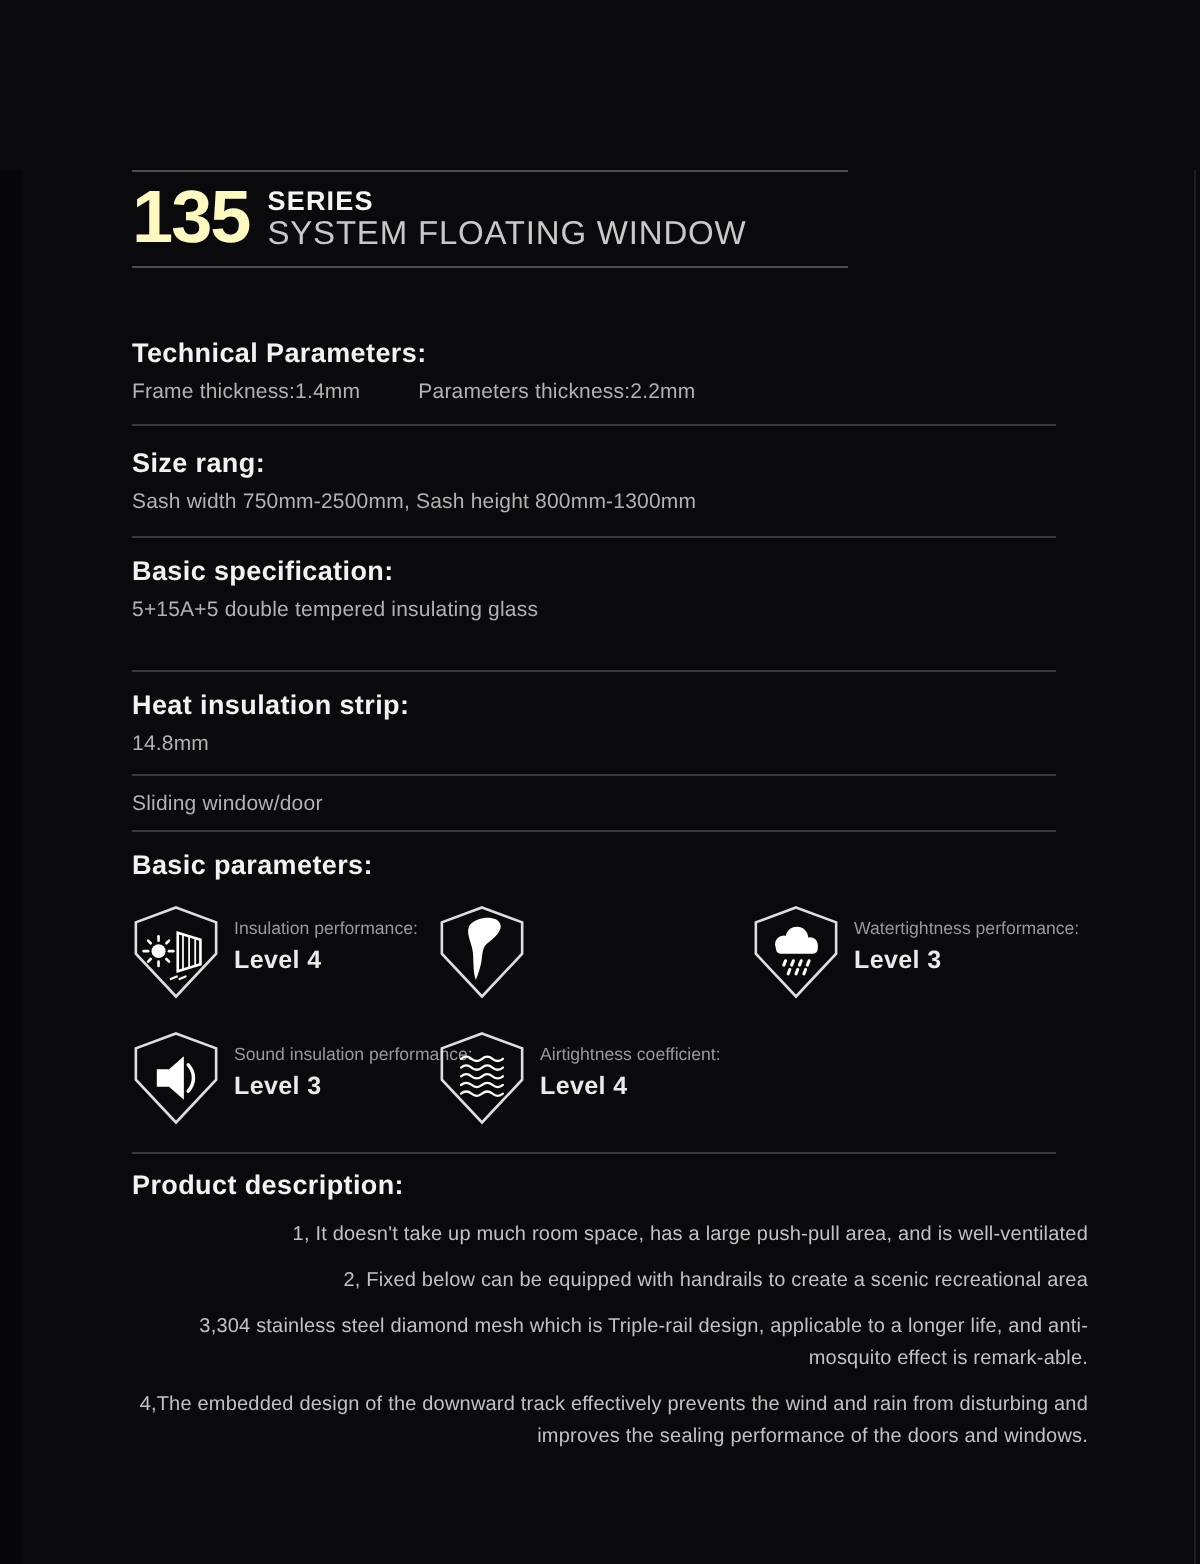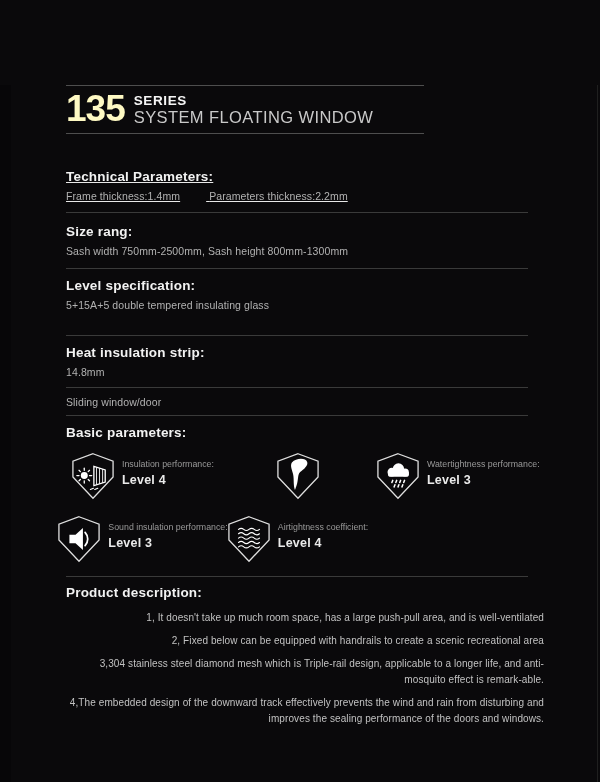--- a/index.html
+++ b/index.html
@@ -30,42 +30,42 @@
   .series-label { font-size: 13.5px; font-weight: bold; color: #f5f5f5; letter-spacing: 0.6px; line-height: 14px; }
   .series-subtitle { font-size: 16.5px; font-weight: normal; color: #c9c9c9; letter-spacing: 0.4px; line-height: 18px; margin-top: 0px; }
 
   
   .content { margin-left: 66px; width: 462px; }
   .sec-title { font-size: 13.5px; font-weight: bold; color: #f2f2f2; margin: 0 0 6px 0; letter-spacing: 0.2px; }
   .sec-body { font-size: 10.5px; color: #b2b2b2; letter-spacing: 0.1px; }
   .two-col span { margin-right: 26px; }
   .divider { border: 0; border-top: 1px solid #3a3a3a; margin: 0; }
 
-  .mt-tech   { margin-top: 35px; text-decoration: underline; }
+  .mt-tech   { margin-top: 35px; }
   .hr-1 { margin-top: 10px; }
   .mt-size   { margin-top: 11px; }
   .hr-2 { margin-top: 11px; }
   .mt-glass  { margin-top: 9px; }
   .hr-3 { margin-top: 24px; }
   .mt-heat   { margin-top: 9px; }
   .hr-4 { margin-top: 9px; }
   .mt-func   { margin-top: 8px; }
   .hr-5 { margin-top: 7px; }
   .mt-basic  { margin-top: 9px; }
   .hr-6 { margin-top: 13px; }
   .mt-desc   { margin-top: 8px; }
 
   
   .params-grid {
     display: grid;
     grid-template-columns: 153px 157px 1fr;
     row-gap: 15px;
     margin-top: 12px;
   }
-  .param-cell { display: flex; align-items: flex-start; justify-content: center; }
+  .param-cell { display: flex; align-items: flex-start; }
   .shield { width: 44px; height: 48px; flex: none; }
   .param-text { margin-left: 7px; padding-top: 7px; }
   .param-label { font-size: 8.8px; color: #9a9a9a; line-height: 10.5px; white-space: nowrap; }
   .param-cell.wrap .param-label { white-space: normal; max-width: 96px; }
   .param-level { font-size: 12.5px; font-weight: bold; color: #eaeaea; margin-top: 3px; letter-spacing: 0.2px; }
 
   
   .desc-lines { margin-top: 10px; width: 478px; }
   .desc-line { font-size: 10px; color: #c2c2c2; line-height: 1.6; margin: 0 0 7px 0; letter-spacing: 0.1px; text-align: right; }
 </style>
@@ -99,21 +99,21 @@
     </section>
     <hr class="divider hr-1">
 
     <section class="mt-size">
       <h3 class="sec-title">Size rang:</h3>
       <div class="sec-body">Sash width 750mm-2500mm, Sash height 800mm-1300mm</div>
     </section>
     <hr class="divider hr-2">
 
     <section class="mt-glass">
-      <h3 class="sec-title">Level specification:</h3>
+      <h3 class="sec-title">Basic specification:</h3>
       <div class="sec-body">5+15A+5 double tempered insulating glass</div>
     </section>
     <hr class="divider hr-3">
 
     <section class="mt-heat">
       <h3 class="sec-title">Heat insulation strip:</h3>
       <div class="sec-body">14.8mm</div>
     </section>
     <hr class="divider hr-4">
 

